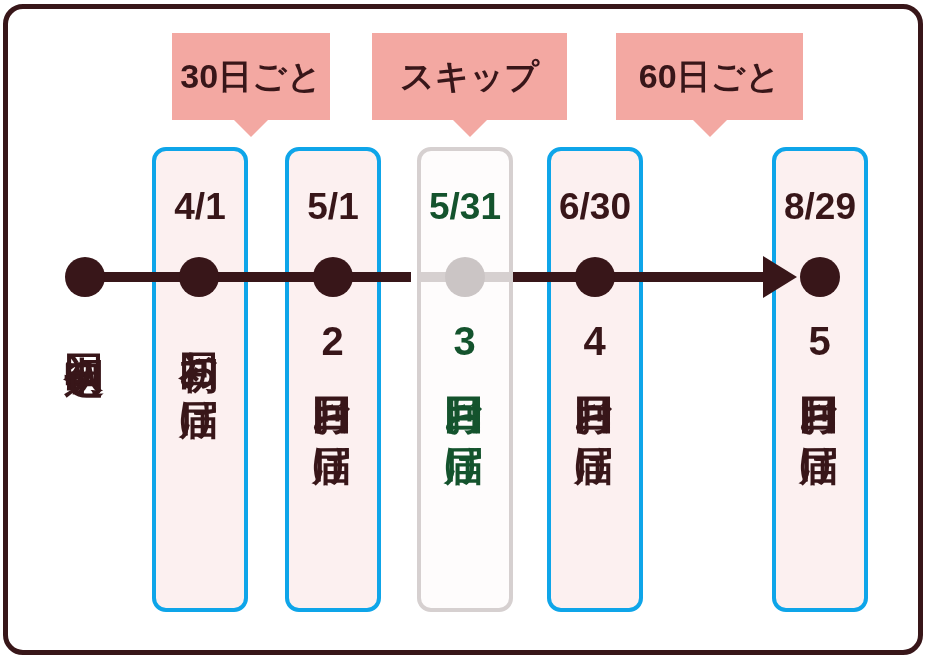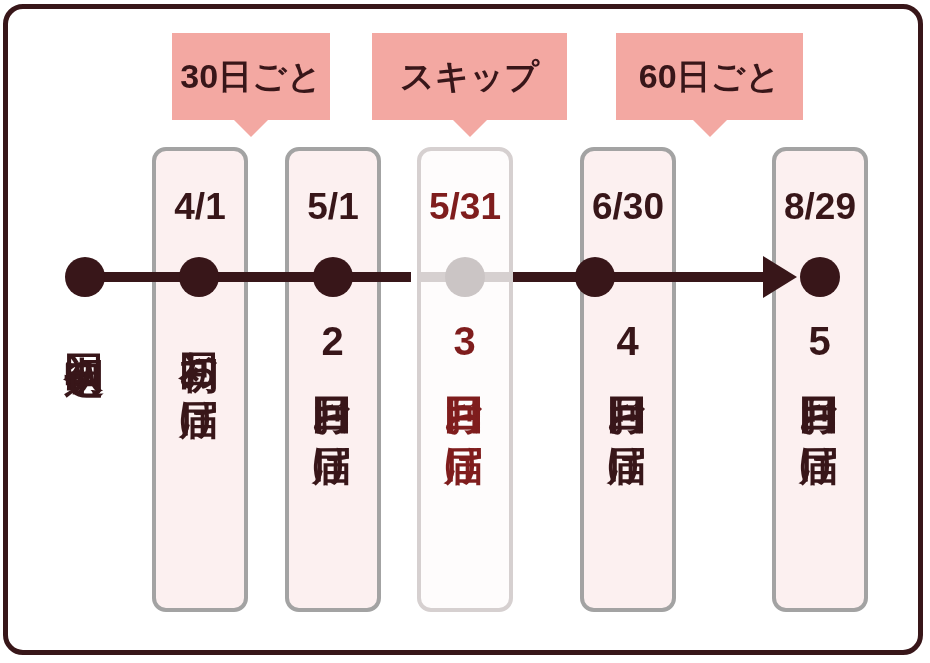--- a/index.html
+++ b/index.html
@@ -52,35 +52,35 @@
   .badge.b2 { left: 372px; width: 195px; }
   .badge.b3 { left: 608px; width: 187px; margin-left: 8px; }
 
   
   .card {
     position: absolute;
     top: 147px;
     height: 465px;
     width: 96px;
     box-sizing: border-box;
-    border: 4px solid #a3a3a3;
+    border: 4px solid #0ea5e9;
     border-radius: 14px;
     background: #fcf0f0;
     color: #381619;
     z-index: 2;
   }
   .card.c1 { left: 152px; }
   .card.c2 { left: 285px; padding-left: 45px; }
   .card.c3 { left: 417px; }
-  .card.c4 { left: 547px; margin-left: 33px; }
+  .card.c4 { left: 547px; }
   .card.c5 { left: 772px; padding-left: 38px; }
   .card.skipped {
     border-color: #d6d0d0;
     background: #fefcfc;
-    color: #7f1d1d;
+    color: #14532d;
   }
   .card .date {
     position: absolute;
     top: 36px;
     left: 0;
     width: 100%;
     text-align: center;
     font-size: 37px;
     font-weight: 600;
     line-height: 1.1;

